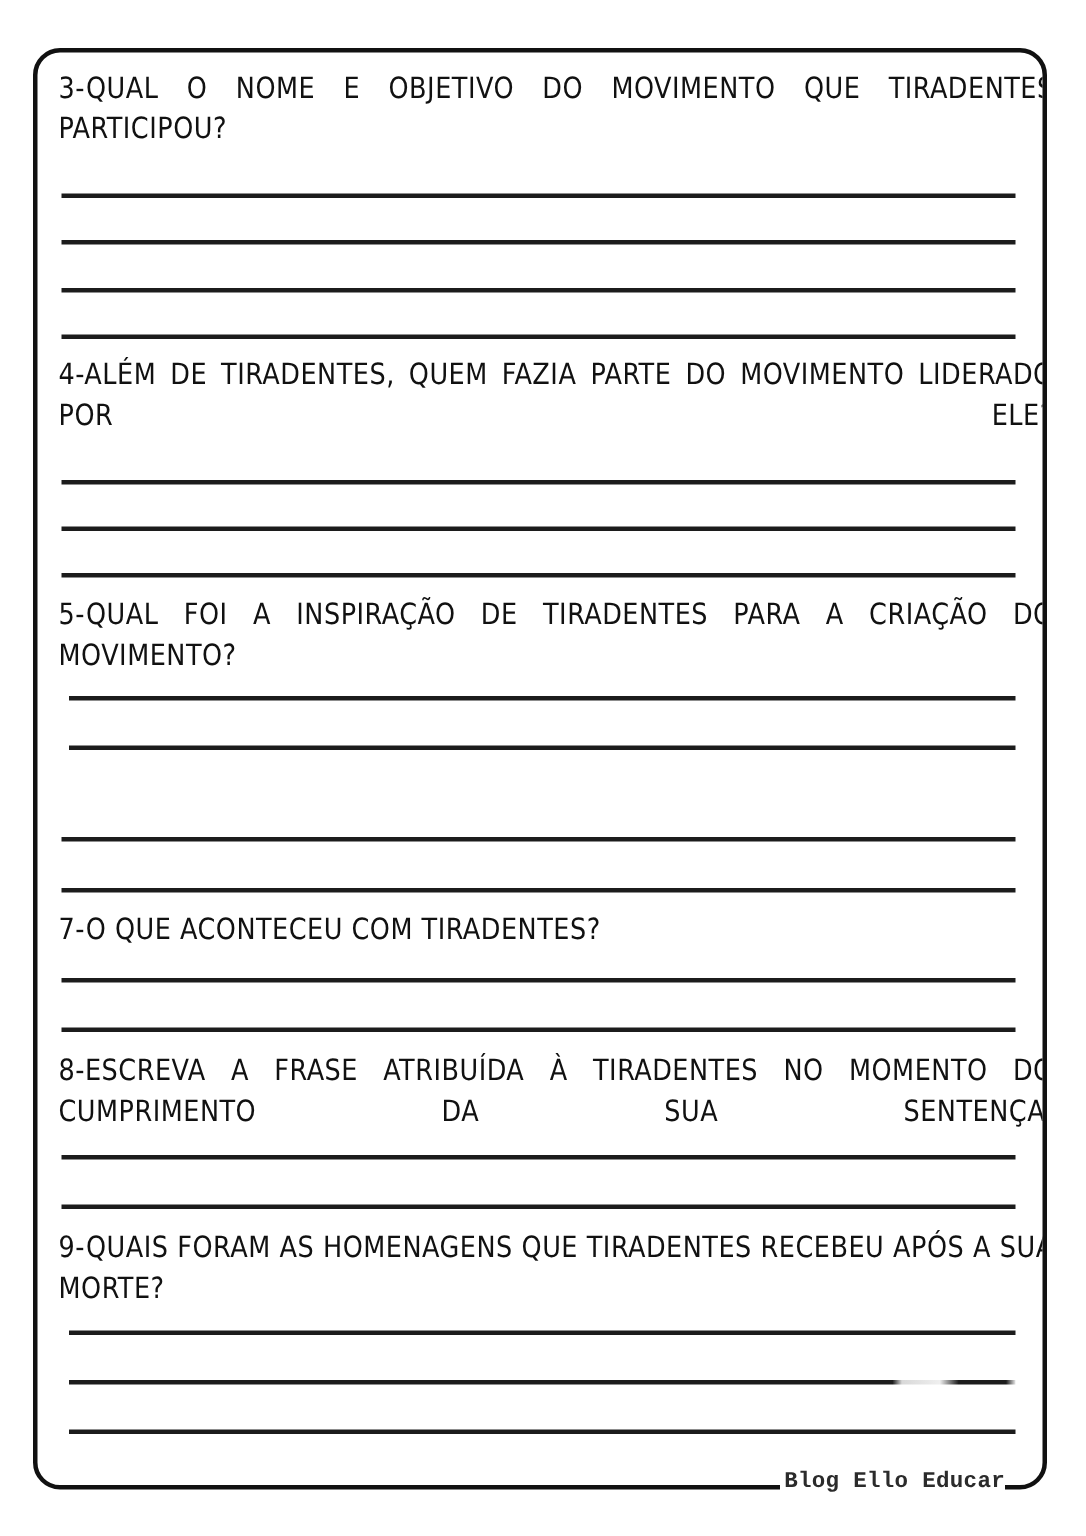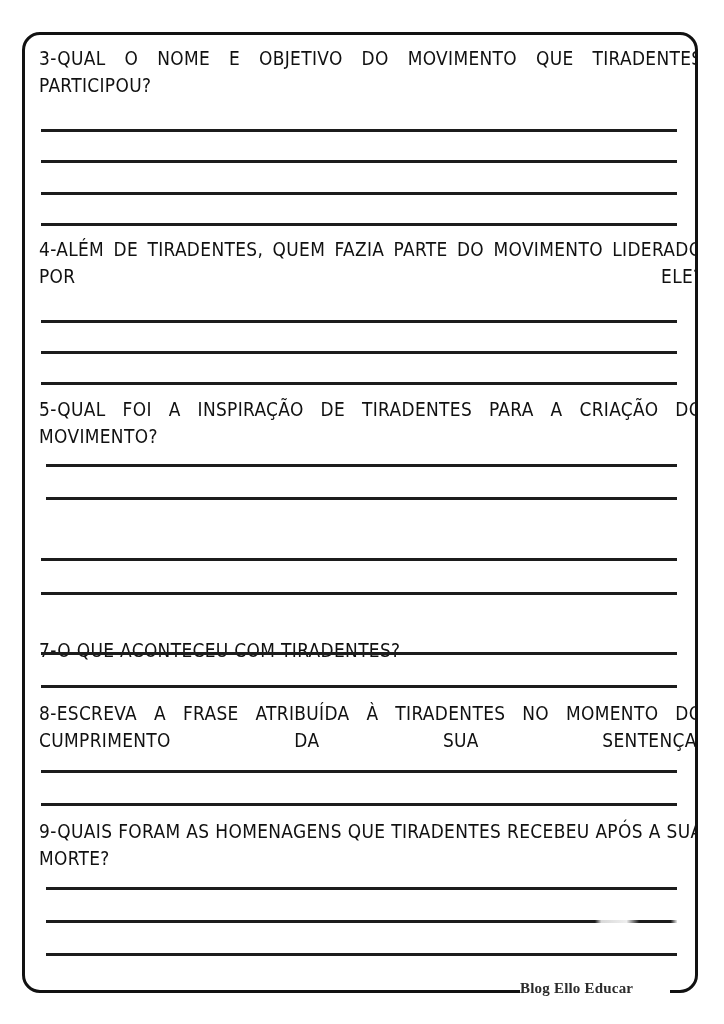--- a/index.html
+++ b/index.html
@@ -97,22 +97,22 @@
   }
 
   
   #footer-credit {
     position: absolute;
     left: 520px;
     top: 975px;
     width: 150px;
     height: 26px;
     line-height: 26px;
-    text-align: left;
-    font-family: Liberation Serif, serif;
+    text-align: right;
+    font-family: Liberation Mono, monospace;
     font-size: 15px;
     font-weight: bold;
     letter-spacing: 0.2px;
     color: #2b2b2b;
     background: #ffffff;
     z-index: 5;
   }
 </style>
 </head>
 <body>
@@ -139,21 +139,21 @@
 
       <div class="question-block" style="top:361px;">
         <div class="question-text justify-all">5-QUAL FOI A INSPIRAÇÃO DE TIRADENTES PARA A CRIAÇÃO DO MOVIMENTO?</div>
       </div>
       <div class="answer-line indented" style="left:21px; top:429px; width:631px;"></div>
       <div class="answer-line indented" style="left:21px; top:462px; width:631px;"></div>
 
       <div class="answer-line" style="left:16px; top:523px; width:636px;"></div>
       <div class="answer-line" style="left:16px; top:557px; width:636px;"></div>
 
-      <div class="question-block" style="top:602px;">
+      <div class="question-block" style="top:571px;">
         <div class="question-text single-line">7-O QUE ACONTECEU COM TIRADENTES?</div>
       </div>
       <div class="answer-line" style="left:16px; top:617px; width:636px;"></div>
       <div class="answer-line" style="left:16px; top:650px; width:636px;"></div>
 
       <div class="question-block" style="top:665px;">
         <div class="question-text justify-all">8-ESCREVA A FRASE ATRIBUÍDA À TIRADENTES NO MOMENTO DO CUMPRIMENTO DA SUA SENTENÇA:</div>
       </div>
       <div class="answer-line" style="left:16px; top:735px; width:636px;"></div>
       <div class="answer-line" style="left:16px; top:768px; width:636px;"></div>

